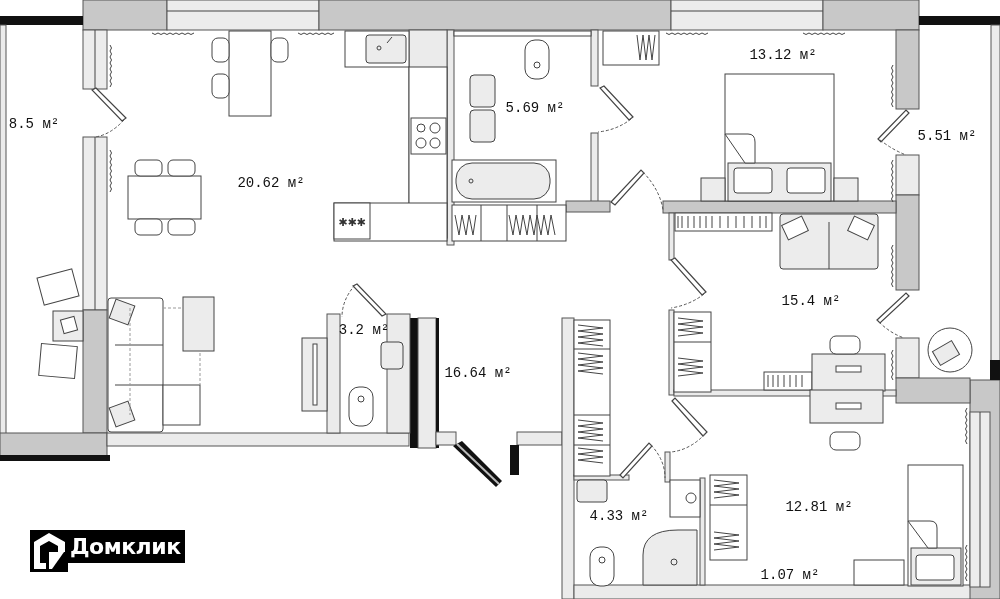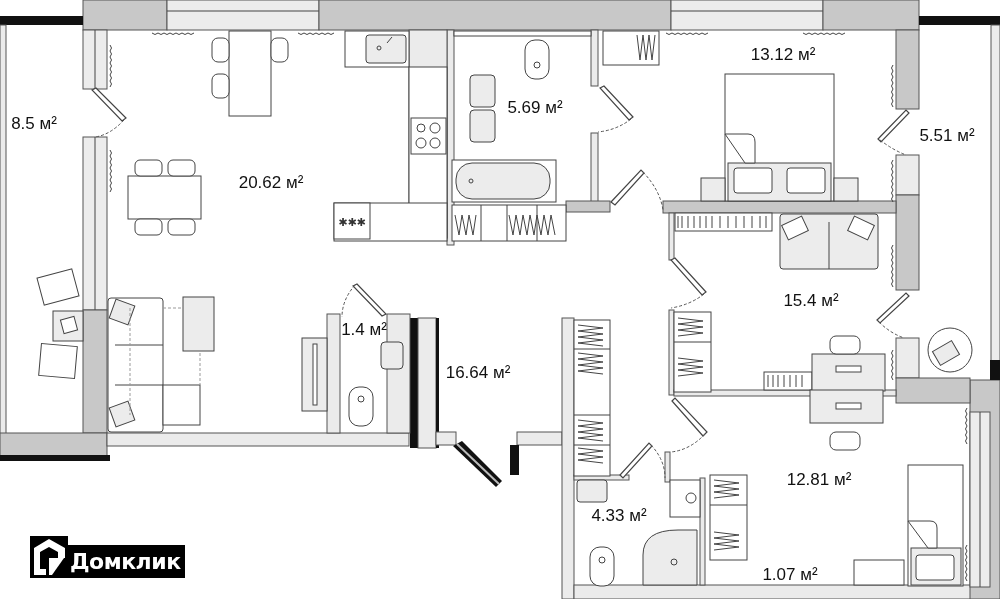--- a/index.html
+++ b/index.html
@@ -8,22 +8,22 @@
   .wall { fill: #c8c8c8; stroke: #555; stroke-width: 1; }
   .wall-dark { fill: #111; }
   .wall-light { fill: #ebebeb; stroke: #555; stroke-width: 1; }
   .win { fill: #ececec; stroke: #555; stroke-width: 1; }
   .furn { fill: #ffffff; stroke: #444; stroke-width: 1; }
   .furn-g { fill: #ececec; stroke: #444; stroke-width: 1; }
   .door { fill: #fff; stroke: #444; stroke-width: 1.2; }
   .arc { fill: none; stroke: #555; stroke-width: 1; stroke-dasharray: 3 2; }
   .thin { fill: none; stroke: #444; stroke-width: 1; }
   .dash { fill: none; stroke: #999; stroke-width: 1; stroke-dasharray: 3 2; }
-  .room-label { position: absolute; font-family: Liberation Sans, sans-serif; font-size: 17px; color: #111; white-space: nowrap; transform: translate(-50%, -50%); }
-  .logo { position: absolute; left: 30px; top: 530px; height: 48px; display: flex; align-items: flex-end; }
+  .room-label { position: absolute; font-family: Liberation Mono, monospace; font-size: 14px; color: #111; white-space: nowrap; transform: translate(-50%, -50%); }
+  .logo { position: absolute; left: 30px; top: 530px; height: 48px; display: flex; align-items: flex-start; }
   .logo-mark { width: 38px; height: 42px; background: #000; position: relative; }
   .logo-text { background: #000; color: #fff; font-family: "DejaVu Sans", sans-serif; font-weight: bold; font-size: 22px; padding: 4px 4px 4px 2px; letter-spacing: -0.5px; }
 </style>
 </head>
 <body>
 
 <svg id="plan" viewBox="0 0 1000 599" xmlns="http://www.w3.org/2000/svg">
 
   <g>
     <rect class="wall" x="83" y="0" width="84" height="30"></rect>
@@ -277,23 +277,23 @@
   </g>
 </svg>
 
 <div>
   <span class="room-label" style="left:34px;top:124px">8.5 м²</span>
   <span class="room-label" style="left:271px;top:183px">20.62 м²</span>
   <span class="room-label" style="left:535px;top:108px">5.69 м²</span>
   <span class="room-label" style="left:783px;top:55px">13.12 м²</span>
   <span class="room-label" style="left:947px;top:136px">5.51 м²</span>
   <span class="room-label" style="left:811px;top:301px">15.4 м²</span>
-  <span class="room-label" style="left:364px;top:330px">1.4 м²</span>
+  <span class="room-label" style="left:364px;top:330px">3.2 м²</span>
   <span class="room-label" style="left:478px;top:373px">16.64 м²</span>
-  <span class="room-label" style="left:819px;top:480px">12.81 м²</span>
+  <span class="room-label" style="left:819px;top:507px">12.81 м²</span>
   <span class="room-label" style="left:619px;top:516px">4.33 м²</span>
   <span class="room-label" style="left:790px;top:575px">1.07 м²</span>
 </div>
 
 <div class="logo">
   <span class="logo-mark">
     <svg width="38" height="42" viewBox="0 0 38 42">
       <path d="M19,3 L35,12 L35,22 L28,22 L28,16 L19,11 L10,16 L10,33 L16,33 L16,39 L4,39 L4,12 Z" fill="#fff"></path>
       <path d="M19,22 L34,22 L22,39 L19,39 Z" fill="#fff"></path>
     </svg>

